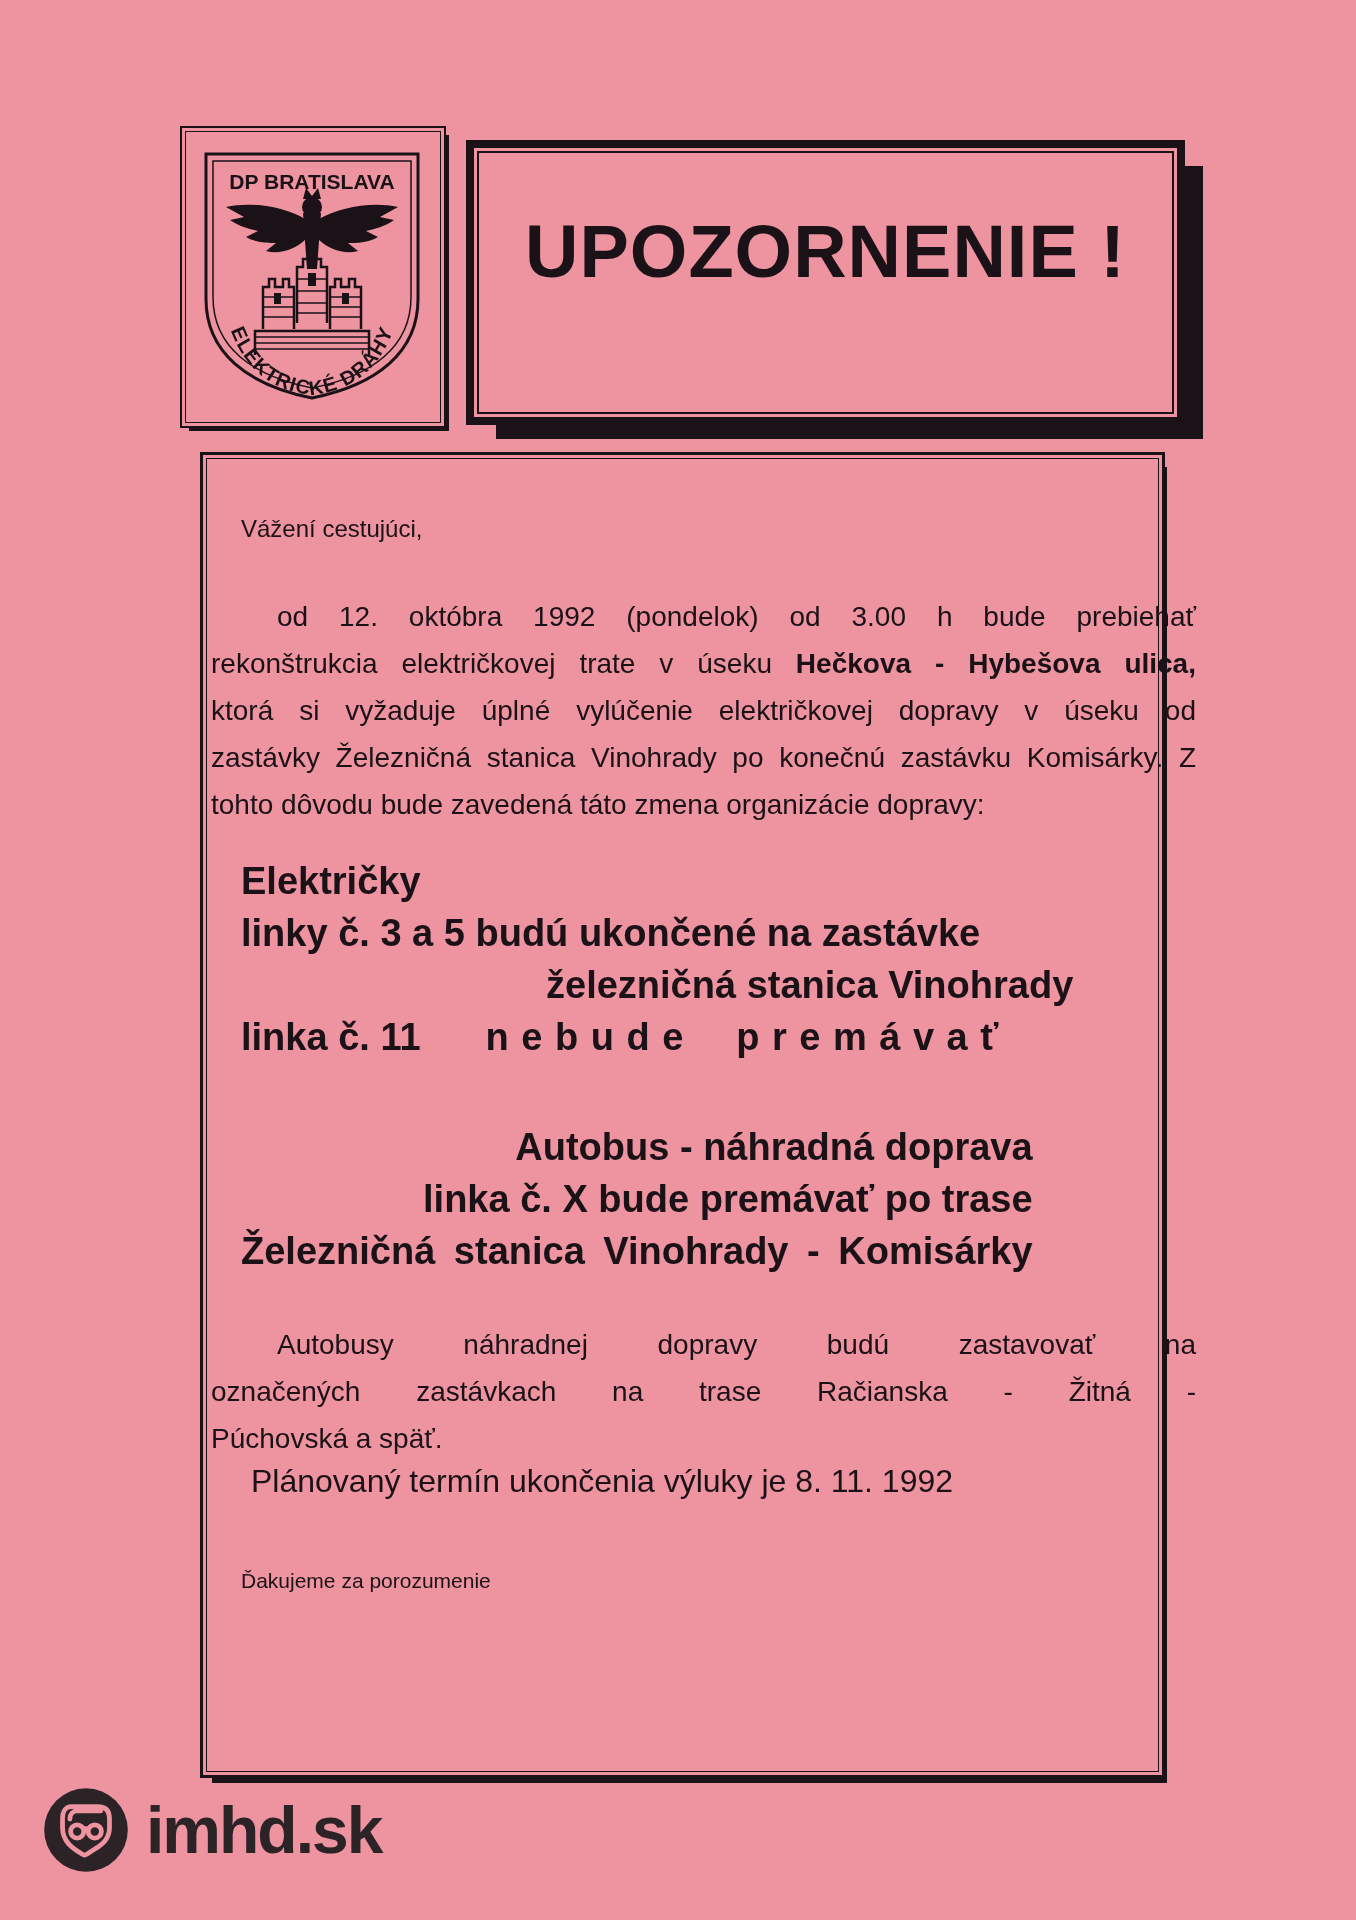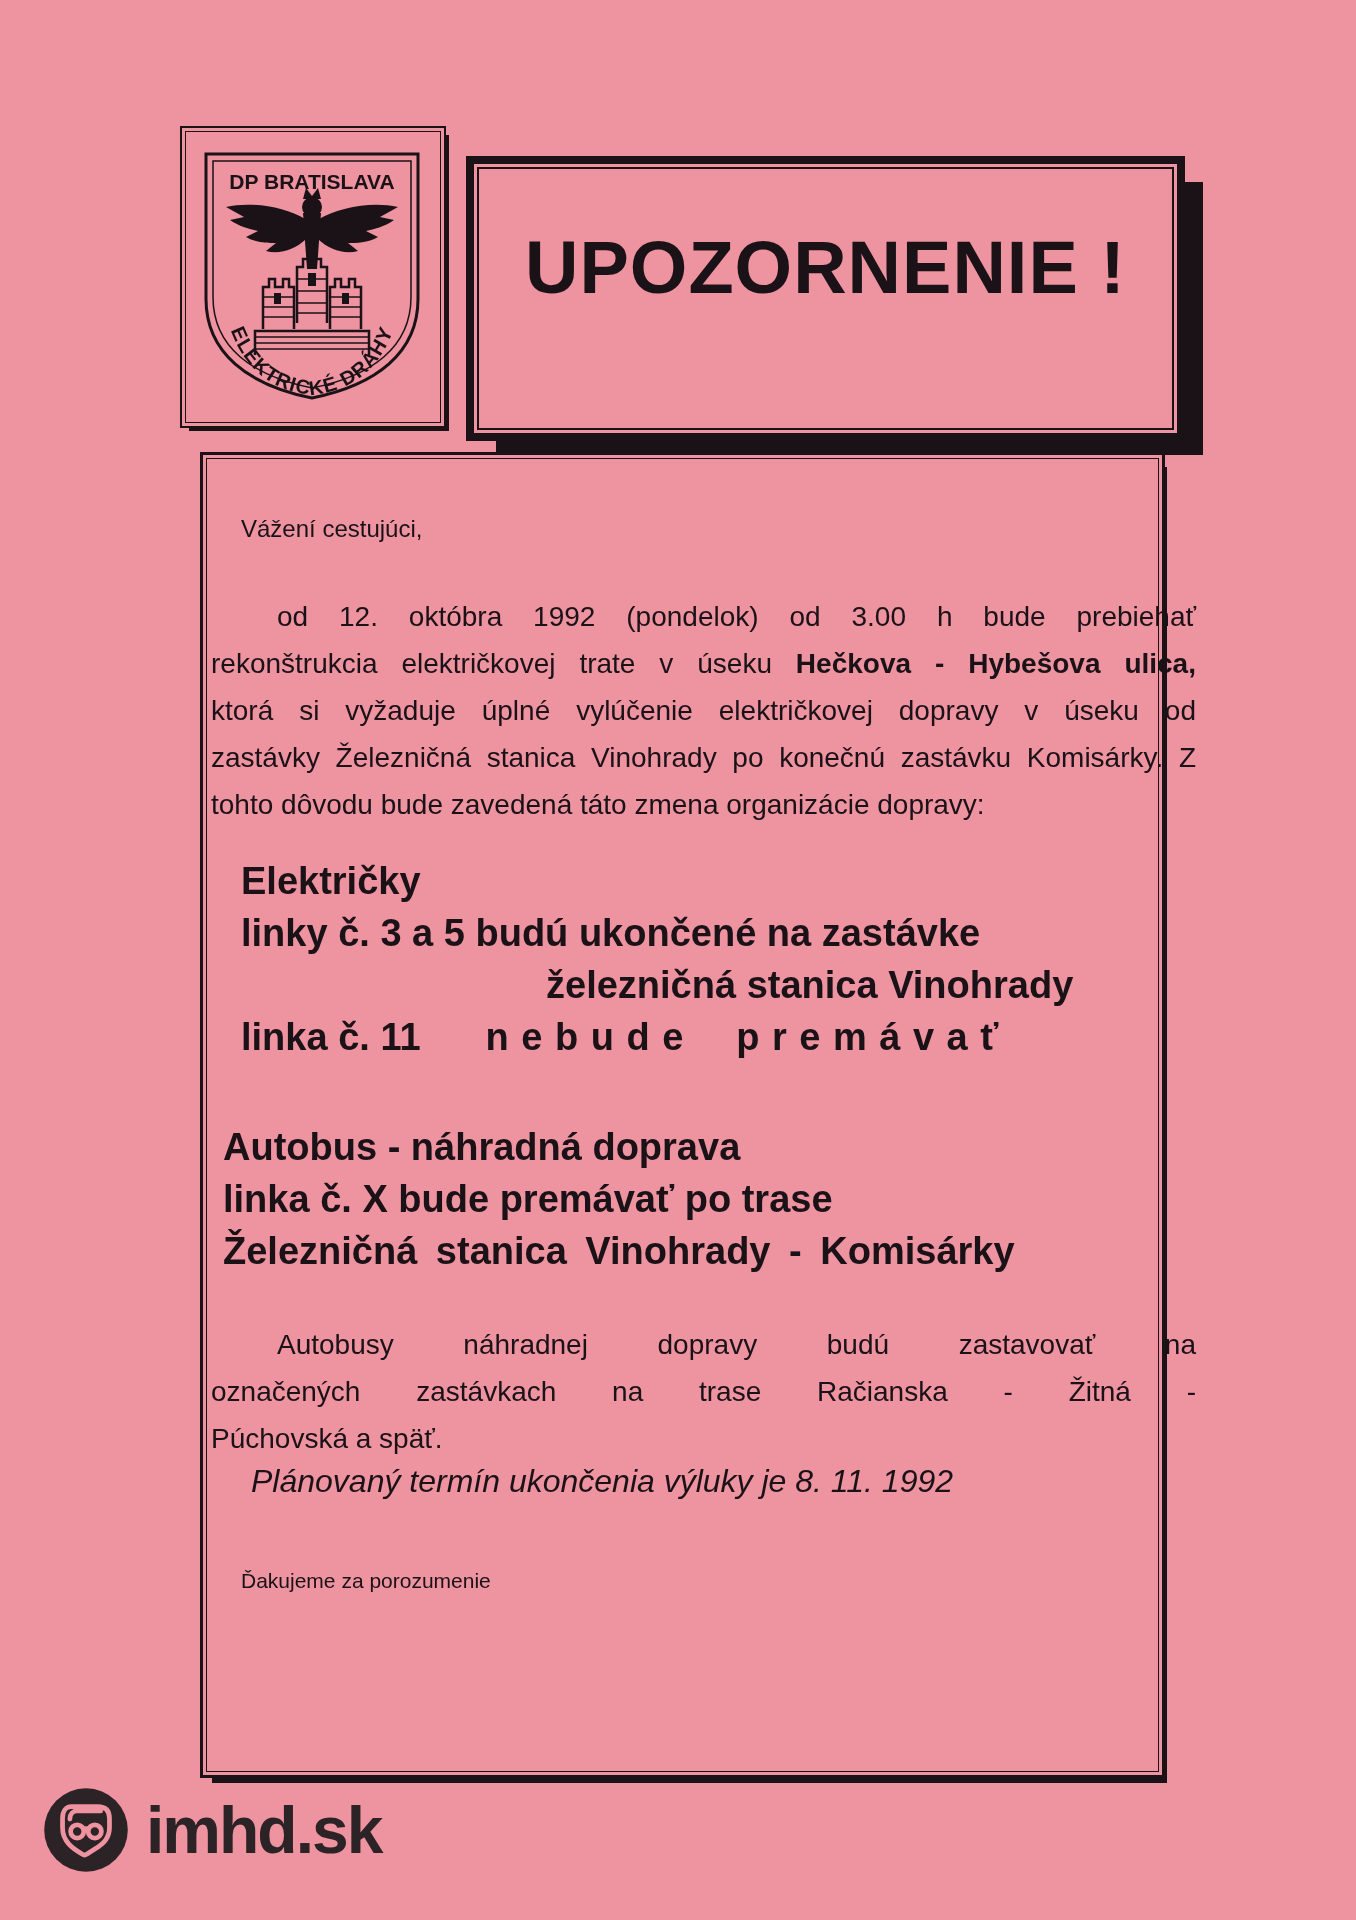--- a/index.html
+++ b/index.html
@@ -16,21 +16,20 @@
     box-shadow:6px 6px 0 -3px #1b1218;
     background:transparent;
   }
   .logo-box::before{content:"";position:absolute;inset:3px;border:1px solid #1b1218;}
   .shield{position:absolute;left:17px;top:19px;width:226px;height:258px;}
   
   .upz-box{
     position:absolute;left:466px;top:140px;width:719px;height:285px;
     box-sizing:border-box;border:8px solid #1b1218;
     box-shadow:24px 20px 0 -6px #1b1218;
-    margin-top:16px;
   }
   .upz-box::before{content:"";position:absolute;inset:3px;border:2px solid #1b1218;}
   .upz-title{
     position:absolute;inset:0;display:flex;align-items:center;justify-content:center;
     padding-bottom:62px;font-size:74px;font-weight:bold;letter-spacing:1px;white-space:pre;
   }
   
   .main-box{
     position:absolute;left:200px;top:452px;width:965px;height:1326px;
     box-sizing:border-box;border:3px solid #1b1218;
@@ -43,23 +42,23 @@
   .para .jline{text-align:justify;text-align-last:justify;white-space:nowrap;}
   .para .jline:last-child{text-align-last:left;}
   .indent-first .jline:first-child{text-indent:66px;}
   .para1{top:138px;}
   .para2{top:866px;}
   .bold-blk{font-size:38px;font-weight:bold;line-height:52px;}
   .tram{left:38px;top:400px;}
   .tram-line2{margin-left:305px;}
   .tram-line3{display:flex;gap:65px;}
   .spread{letter-spacing:0.33em;word-spacing:0.45em;}
-  .bus{left:20px;top:666px;}
+  .bus{left:38px;top:666px;text-align:right;}
   .bus-line2{word-spacing:8px;}
-  .deadline{left:8px;top:1008px;font-size:32px;text-indent:40px;font-style:italic;}
+  .deadline{left:8px;top:1008px;font-size:32px;text-indent:40px;}
   .thanks{left:38px;top:1114px;font-size:21px;}
   .signature{right:28px;top:1228px;font-size:32px;word-spacing:6px;}
   
   .watermark{
     position:absolute;left:42px;top:1786px;display:flex;align-items:center;gap:16px;
   }
   .watermark .mark-icon{width:88px;height:88px;}
   .watermark .mark-label{
     font-size:66px;font-weight:bold;letter-spacing:-2px;color:#2c2327;
     line-height:88px;

